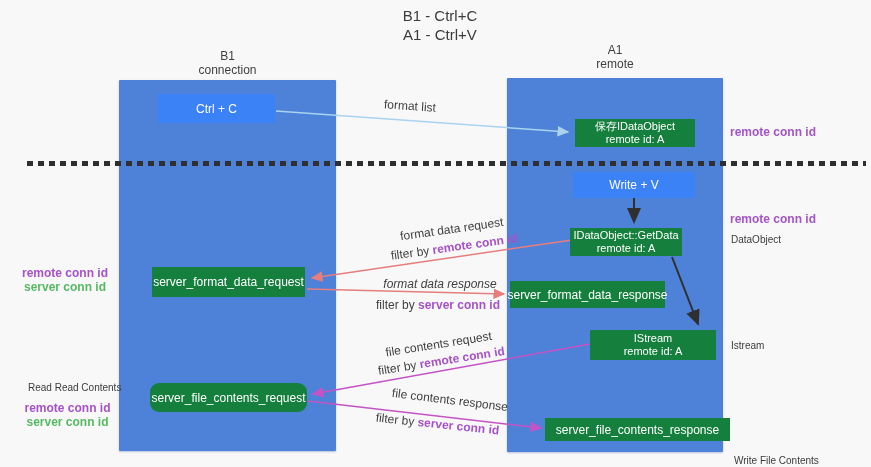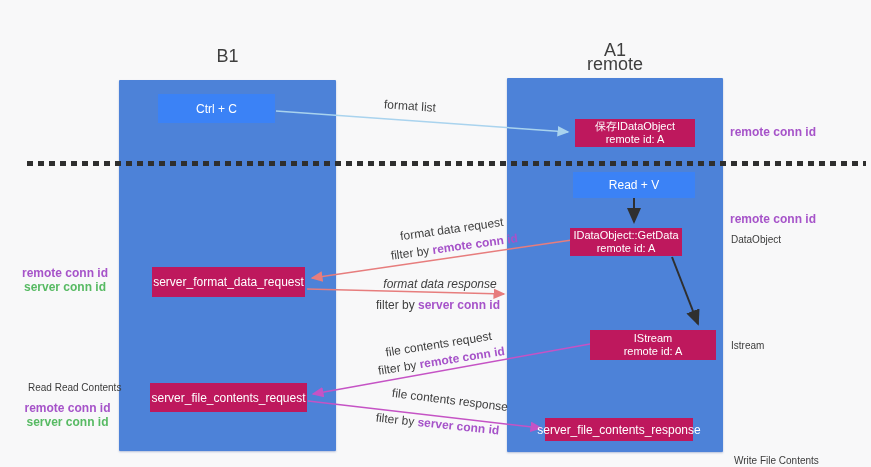--- a/index.html
+++ b/index.html
@@ -10,49 +10,54 @@
   .abs{position:absolute;}
   .title{
     left:355px;top:6px;width:170px;text-align:center;
     font-size:15px;line-height:19px;color:#3b3b3b;
   }
   .lane{
     background:#4d82d8;border-radius:1px;
     box-shadow:0 1px 2px rgba(60,90,160,0.35);
   }
   .lane-title{
-    text-align:center;font-size:18px;line-height:13.5px;color:#3f3f3f;
+    text-align:center;font-size:12px;line-height:13.5px;color:#3f3f3f;
   }
   .node{
     display:flex;flex-direction:column;align-items:center;justify-content:center;
     color:#ffffff;text-align:center;
   }
   .green{background:#3b82f6;}
-  .orange{background:#be185d;}
+  .orange{background:#15803d;}
   .fs12{font-size:12px;}
   .fs11{font-size:11px;line-height:13px;}
   .side-label{font-size:10px;color:#3b3b3b;}
   .purple{color:#a653c9;font-weight:bold;font-size:12px;}
   .greentx{color:#57ba63;font-weight:bold;font-size:12px;}
   .flow-label{font-size:12px;color:#3f3f3f;text-align:center;}
   .flow-label .hl-purple{color:#a653c9;font-weight:bold;}
   .dashline{
     left:27px;top:161px;width:839px;height:5px;
     background:repeating-linear-gradient(90deg,#2f2f2f 0 6px,transparent 6px 11px);
   }
   svg{position:absolute;left:0;top:0;pointer-events:none;}
 </style>
 </head>
 <body>
 
 <div id="canvas">
 
+  <div class="abs title">
+    <div>B1 - Ctrl+C</div>
+    <div>A1 - Ctrl+V</div>
+  </div>
 
   <div class="abs lane-title" style="left:119px;top:50px;width:217px;">
     <div>B1</div>
+    <div>connection</div>
   </div>
   <div class="abs lane-title" style="left:507px;top:44px;width:216px;">
     <div>A1</div>
     <div>remote</div>
   </div>
 
   <div class="abs lane" style="left:119px;top:80px;width:217px;height:371px;"></div>
   <div class="abs lane" style="left:507px;top:78px;width:216px;height:374px;"></div>
 
   <div class="abs dashline"></div>
@@ -84,43 +89,46 @@
   <div class="abs node green fs12" style="left:158px;top:94px;width:117px;height:29px;">
     <div>Ctrl + C</div>
   </div>
 
   <div class="abs node orange fs11" style="left:575px;top:119px;width:120px;height:28px;">
     <div>保存IDataObject</div>
     <div>remote id: A</div>
   </div>
 
   <div class="abs node green fs12" style="left:573px;top:172px;width:122px;height:26px;">
-    <div>Read + V</div>
+    <div>Write + V</div>
   </div>
 
   <div class="abs node orange fs11" style="left:570px;top:228px;width:112px;height:28px;">
     <div>IDataObject::GetData</div>
     <div>remote id: A</div>
   </div>
 
   <div class="abs node orange fs12" style="left:152px;top:267px;width:153px;height:30px;">
     <div>server_format_data_request</div>
   </div>
 
+  <div class="abs node orange fs12" style="left:510px;top:281px;width:155px;height:27px;">
+    <div>server_format_data_response</div>
+  </div>
 
   <div class="abs node orange fs11" style="left:590px;top:330px;width:126px;height:30px;">
     <div>IStream</div>
     <div>remote id: A</div>
   </div>
 
-  <div class="abs node orange fs12" style="left:150px;top:383px;width:157px;height:29px;">
+  <div class="abs node orange fs12" style="left:150px;top:383px;width:157px;height:29px;border-radius:9px;">
     <div>server_file_contents_request</div>
   </div>
 
-  <div class="abs node orange fs12" style="left:545px;top:418px;width:148px;height:23px;text-align:center;">
+  <div class="abs node orange fs12" style="left:545px;top:418px;width:185px;height:23px;text-align:center;">
     <div>server_file_contents_response</div>
   </div>
 
   <div class="abs flow-label" style="left:355px;top:99px;width:110px;transform:rotate(4deg);">format list</div>
 
   <div class="abs flow-label" style="left:368px;top:222px;width:170px;transform:rotate(-8deg);">
     <div>format data request</div>
     <div style="margin-top:4px;"><span>filter by </span><span class="hl-purple">remote conn id</span></div>
   </div>
 

